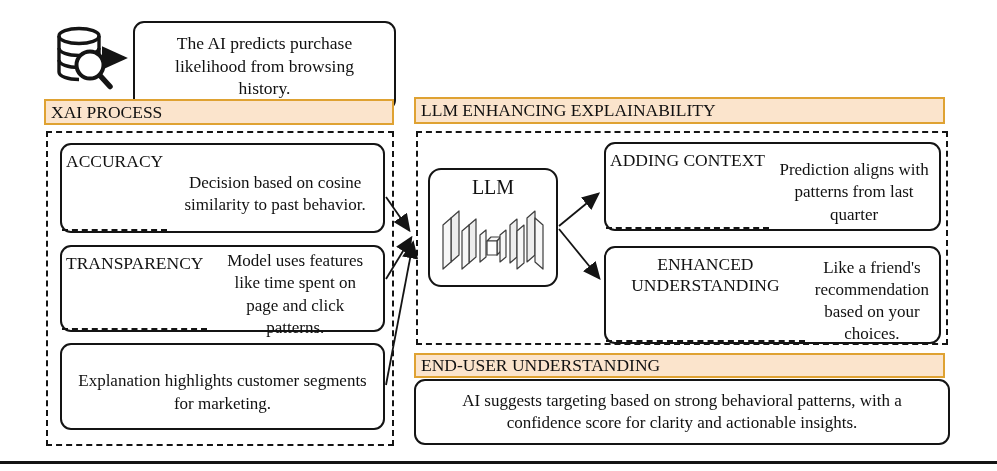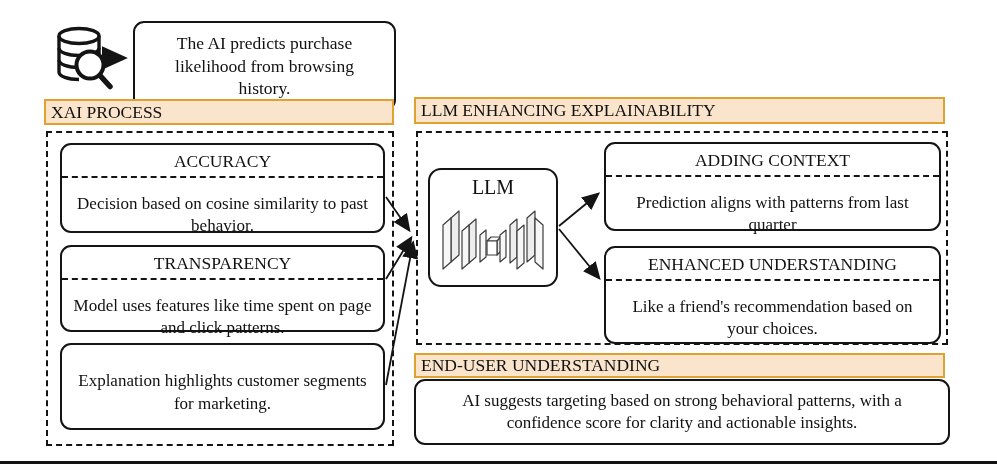--- a/index.html
+++ b/index.html
@@ -6,21 +6,21 @@
   body{width:997px;height:471px;position:relative;overflow:hidden;
        font-family:"Liberation Serif","DejaVu Serif",serif;color:#111;}
   .abs{position:absolute;box-sizing:border-box;}
   
   .hdr{background:#FBE4CC;border:2px solid #DFA232;font-size:17.5px;
        display:flex;align-items:center;padding:0 5px;white-space:nowrap;}
   
   .dashbox{border:2px dashed #141414;background:transparent;}
   
   .card{border:2px solid #141414;border-radius:11px;background:#ffffff;
-        display:flex;flex-direction:column;}
+        display:flex;flex-direction:row;}
   .card-title{text-align:center;font-size:17.5px;padding:6px 4px 4px;
               border-bottom:2px dashed #141414;}
   .card-body{flex:1;display:flex;align-items:center;justify-content:center;
              text-align:center;font-size:17px;line-height:1.3;padding:3px 10px;margin-top:12px;}
   
   .plain{border:2px solid #141414;border-radius:11px;background:#ffffff;
          display:flex;align-items:center;justify-content:center;
          text-align:center;font-size:17.5px;line-height:1.3;}
   .llm-box{border:2.5px solid #141414;border-radius:13px;background:#ffffff;
            display:flex;flex-direction:column;align-items:center;}

